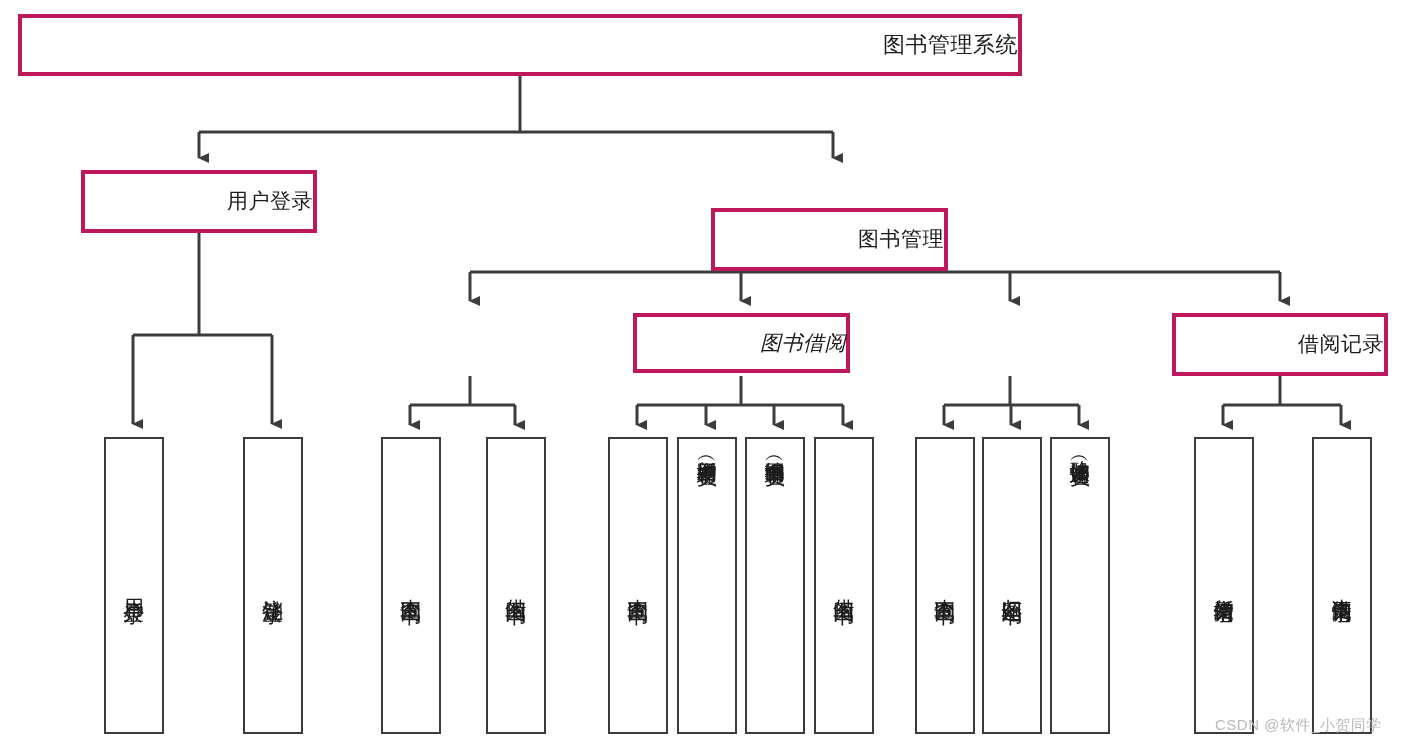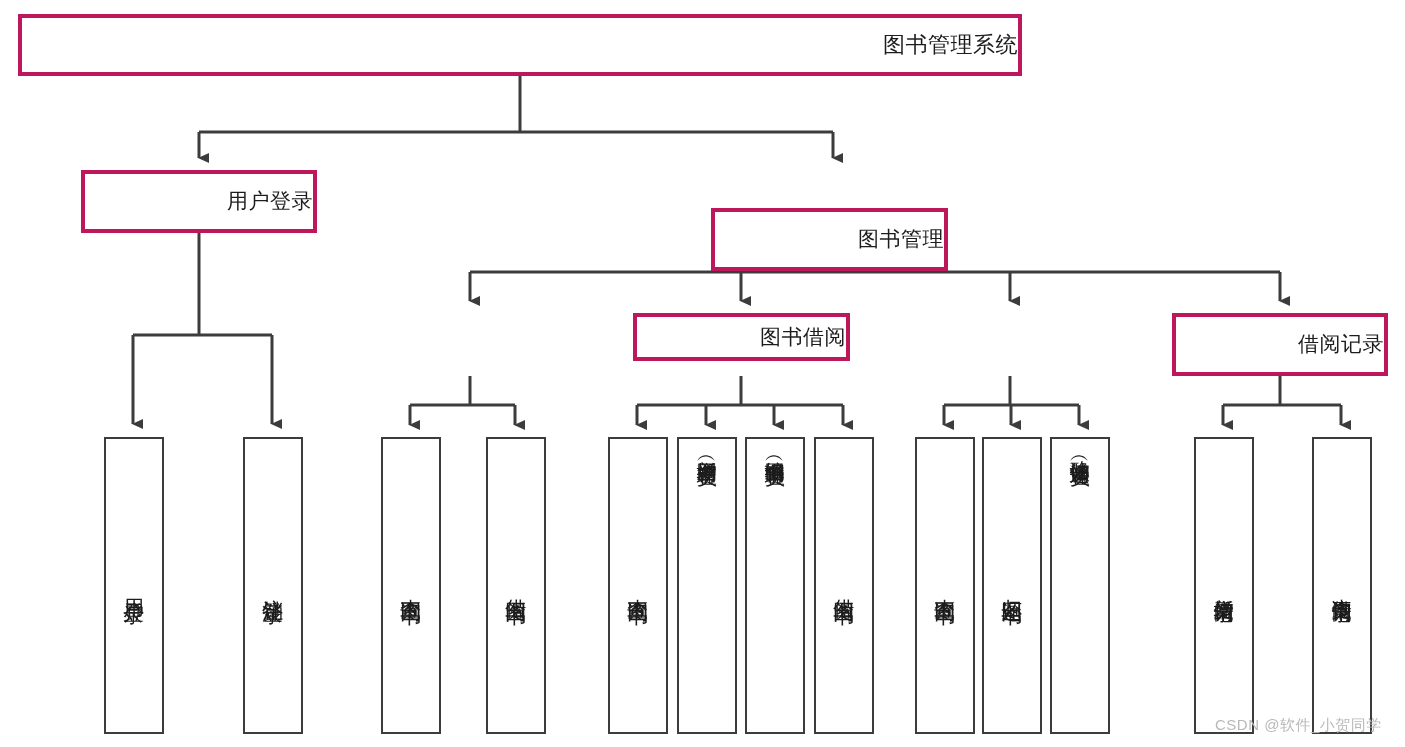--- a/index.html
+++ b/index.html
@@ -18,21 +18,21 @@
   
   #n-root{left:18px;top:14px;width:1004px;height:62px;}
   #n-root .lbl{font-size:22px;}
 
   
   #n-login{left:81px;top:170px;width:236px;height:63px;}
   #n-bookmgr{left:711px;top:170px;width:237px;height:63px;margin-top:38px;}
 
   
   #n-newbook{left:362px;top:313px;width:216px;height:63px;}
-  #n-borrow{left:633px;top:313px;width:217px;height:48px;}
+  #n-borrow{left:633px;top:313px;width:217px;height:60px;font-style:italic;}
   #n-current{left:903px;top:313px;width:215px;height:63px;}
   #n-record{left:1172px;top:313px;width:216px;height:63px;}
 
   
   .leaf{position:absolute;box-sizing:border-box;background:#fff;
         border:2px solid #3c3c3c;width:60px;top:437px;height:297px;
         display:flex;align-items:center;justify-content:center;}
   .leaf .vlbl{writing-mode:vertical-rl;text-orientation:upright;
               font-size:21px;line-height:1.12;letter-spacing:2px;
               color:#1c1c1c;text-align:center;max-height:285px;}

